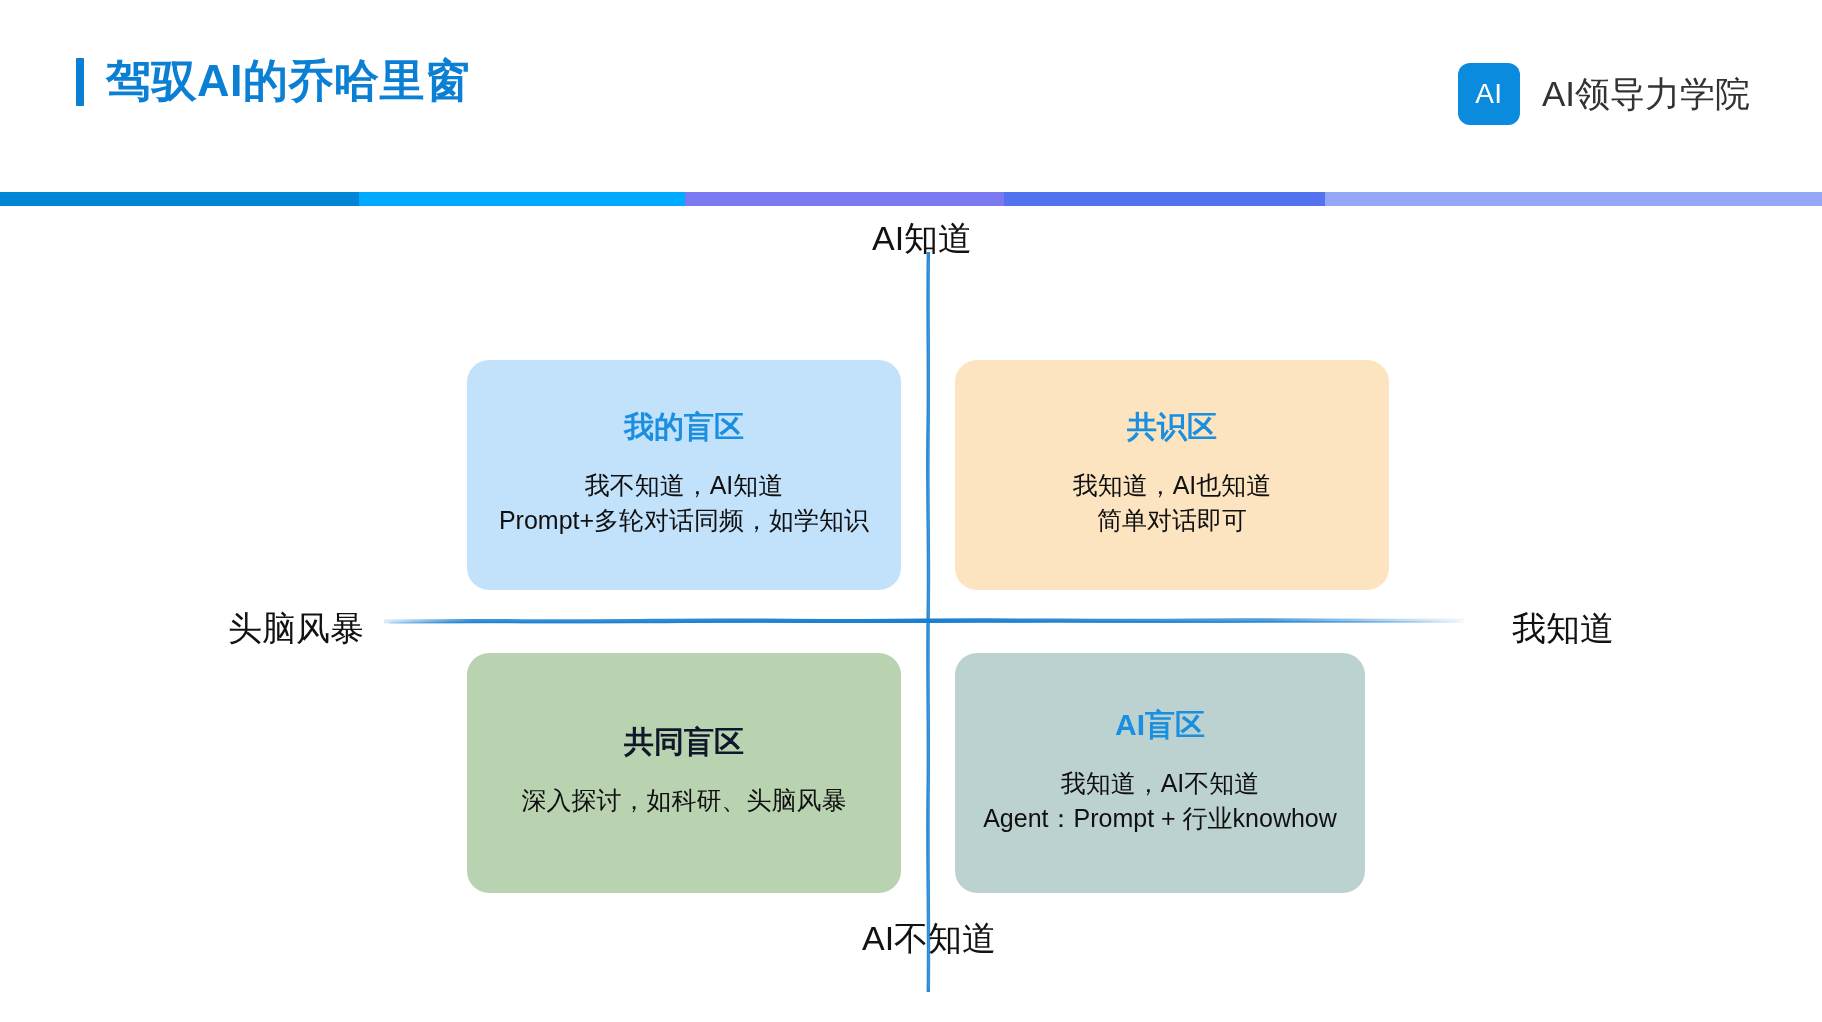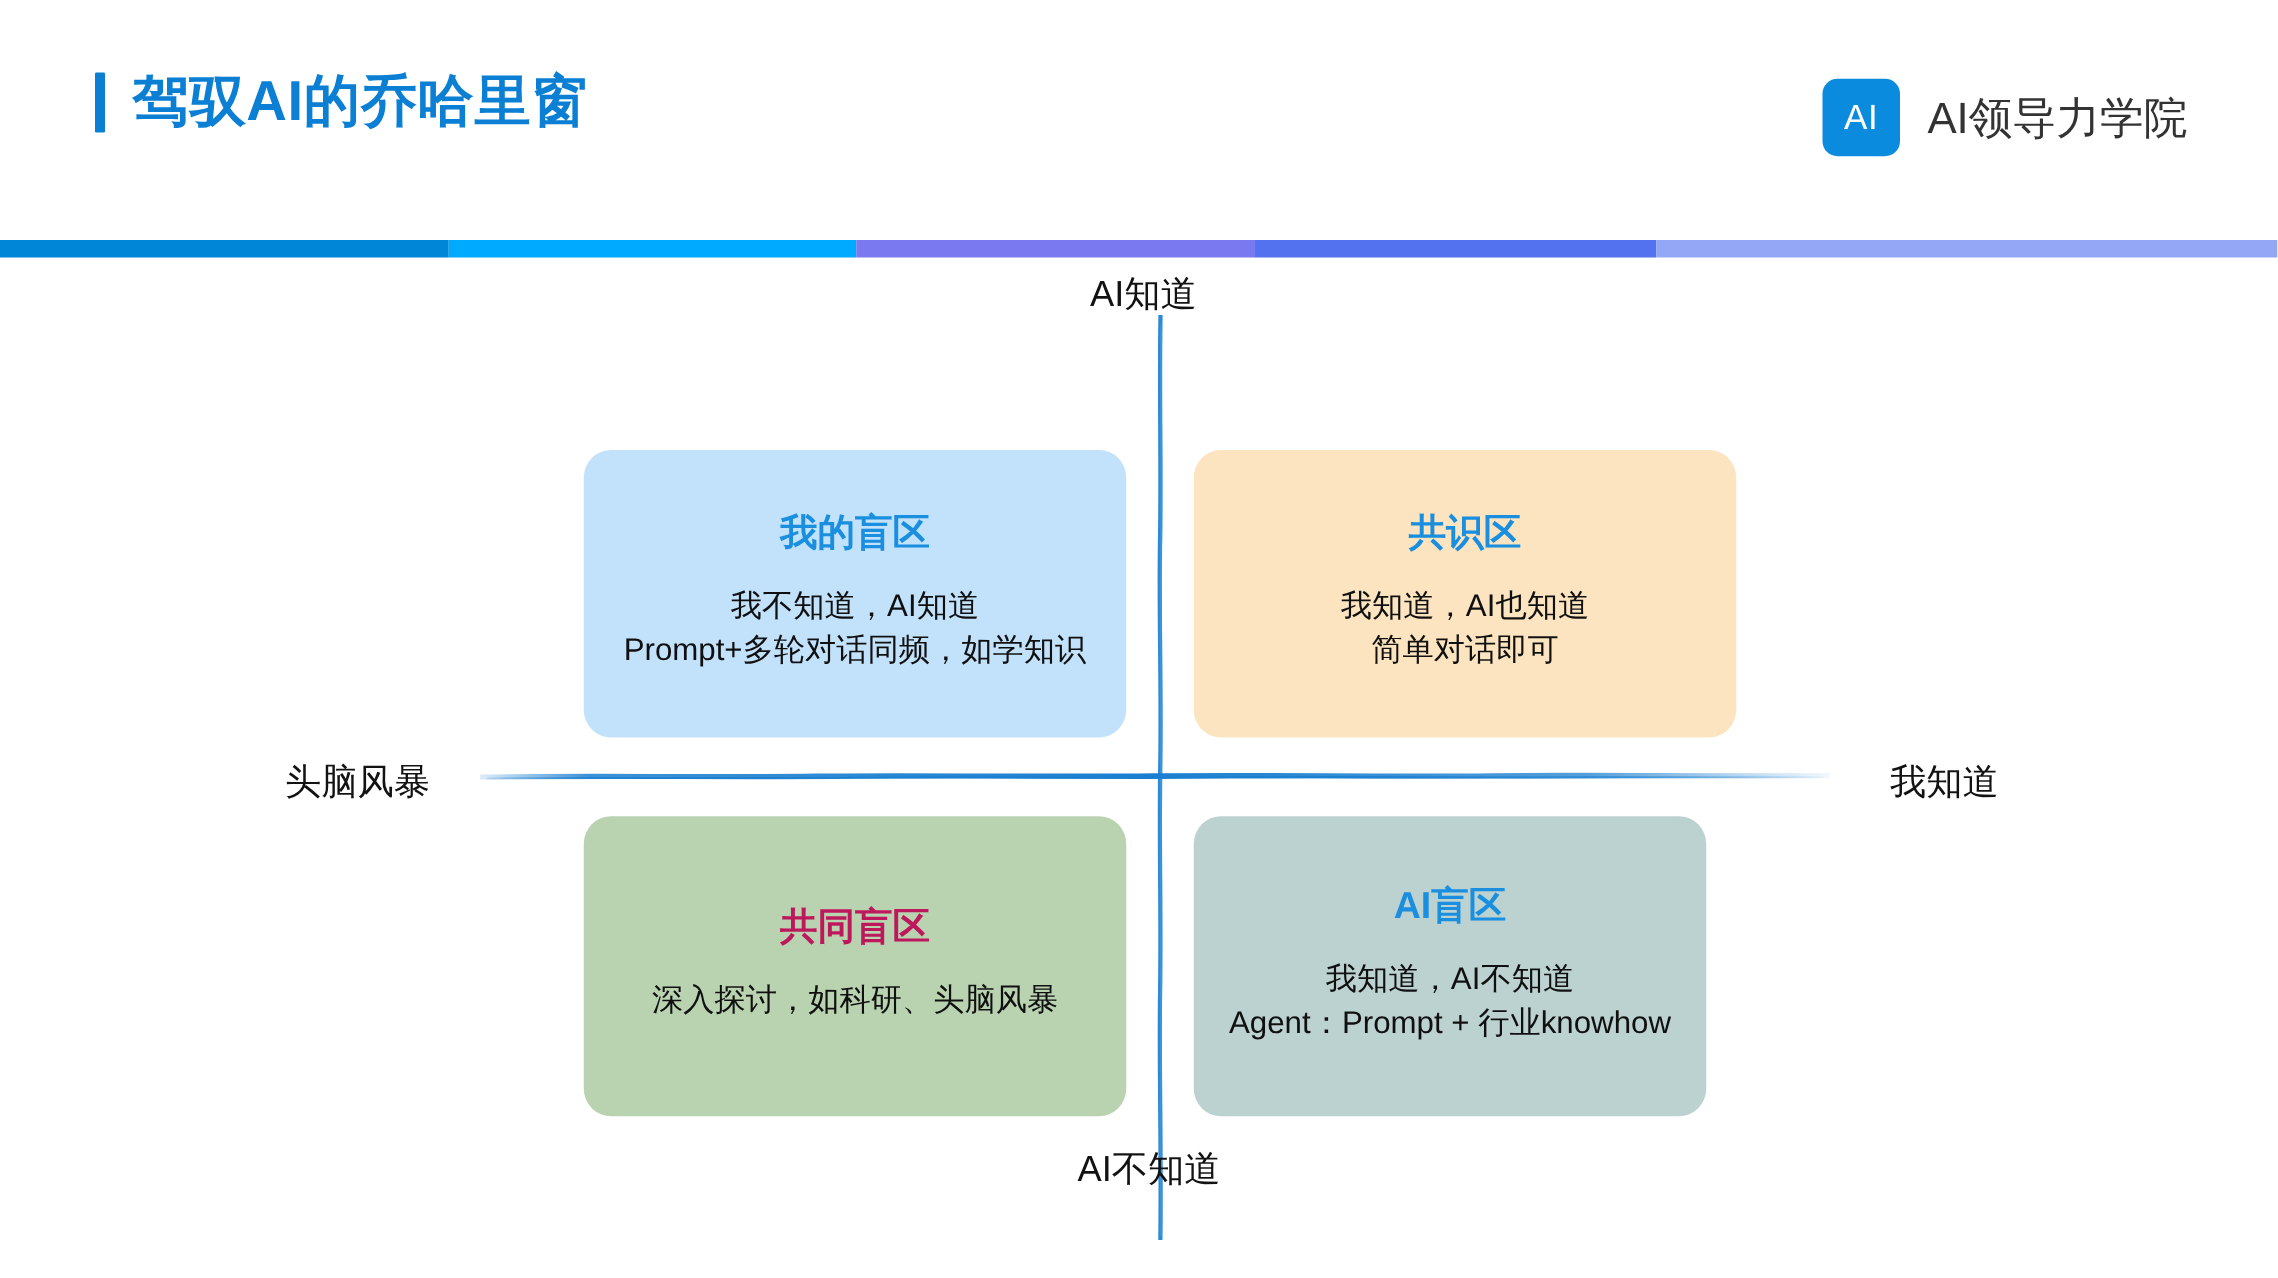--- a/index.html
+++ b/index.html
@@ -114,21 +114,21 @@
     top: 410px;
     width: 1080px;
     height: 10px;
     pointer-events: none;
   }
   #axis-vertical svg, #axis-horizontal svg { display: block; }
 
   
   .axis-label {
     position: absolute;
-    font-size: 29px;
+    font-size: 34px;
     color: #121212;
     font-weight: 400;
     white-space: nowrap;
   }
   #label-top    { left: 872px; top: 10px; }
   #label-bottom { left: 862px; top: 710px; }
   #label-left   { left: 228px; top: 400px; }
   #label-right  { left: 1512px; top: 400px; }
 
   
@@ -224,21 +224,21 @@
     <div class="quad-line">Prompt+多轮对话同频，如学知识</div>
   </div>
 
   <div class="quad" id="quad-top-right" style="background: rgb(251, 228, 191);">
     <div class="quad-title" style="color: rgb(26, 143, 224);">共识区</div>
     <div class="quad-line">我知道，AI也知道</div>
     <div class="quad-line">简单对话即可</div>
   </div>
 
   <div class="quad" id="quad-bottom-left" style="background: rgb(185, 211, 177);">
-    <div class="quad-title" style="color: #be185d;">共同盲区</div>
+    <div class="quad-title" style="color: #0f172a;">共同盲区</div>
     <div class="quad-line">深入探讨，如科研、头脑风暴</div>
   </div>
 
   <div class="quad" id="quad-bottom-right" style="background: rgb(188, 210, 208);">
     <div class="quad-title" style="color: rgb(26, 143, 224);">AI盲区</div>
     <div class="quad-line">我知道，AI不知道</div>
     <div class="quad-line">Agent：Prompt + 行业knowhow</div>
   </div>
 
 </div>

